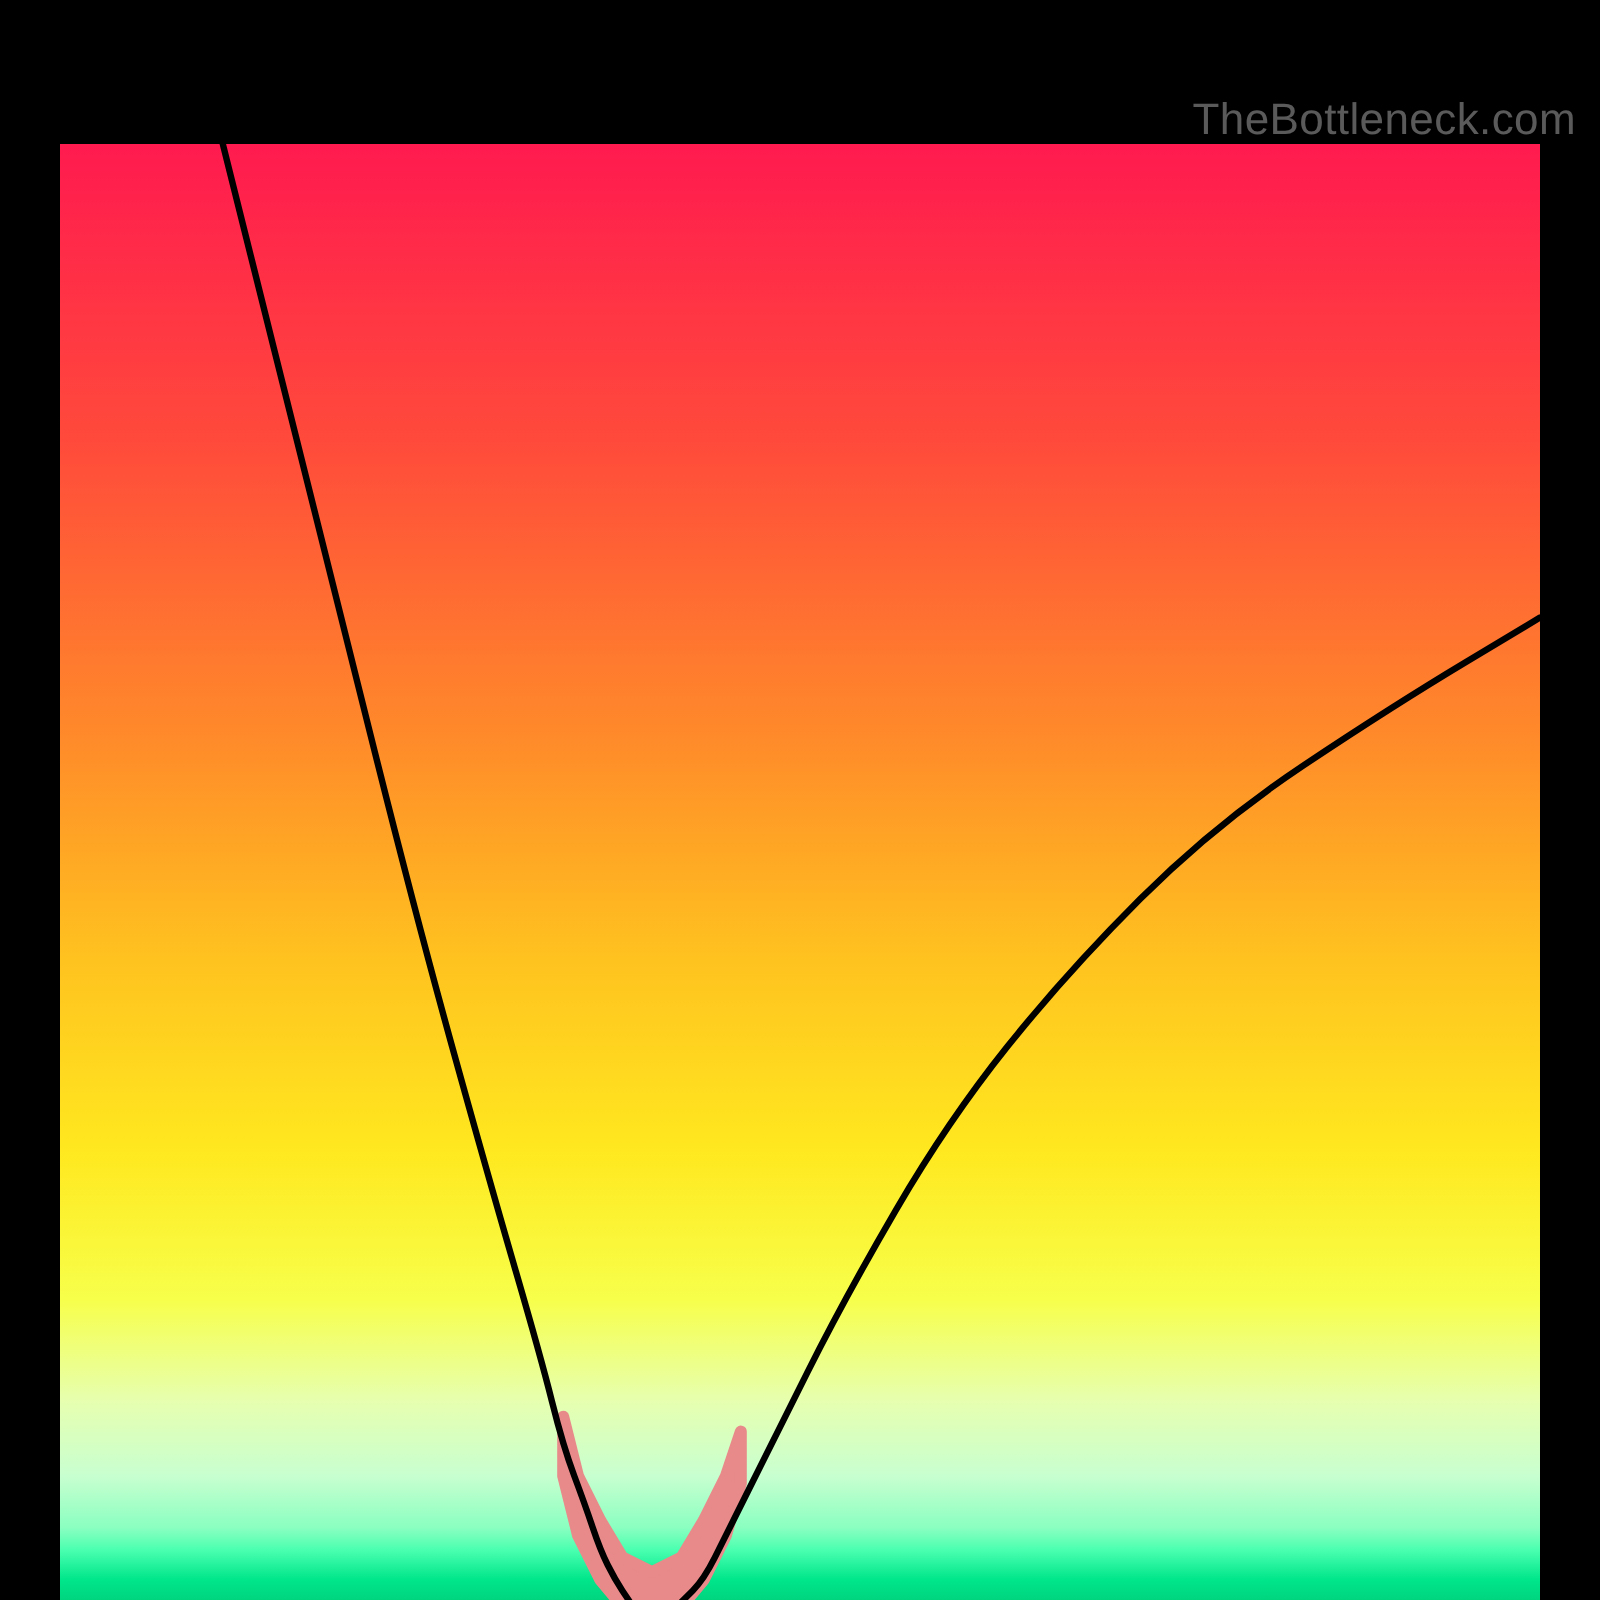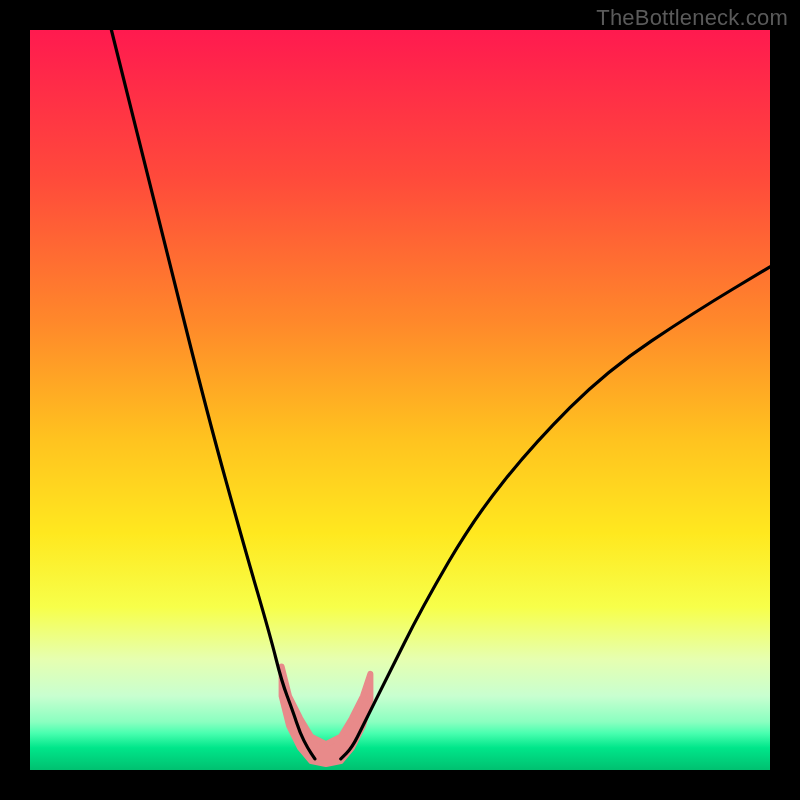--- a/index.html
+++ b/index.html
@@ -9,20 +9,21 @@
     height: 800px;
     overflow: hidden;
     background: #000;
     font-family: Arial, sans-serif;
   }
   .frame {
     width: 800px;
     height: 720px;
     background: #000;
     position: relative;
+    margin-top: 42px;
   }
   .watermark {
     position: absolute;
     top: 5px;
     right: 12px;
     color: #5a5a5a;
     font-size: 22px;
     font-weight: 500;
     z-index: 10;
     letter-spacing: 0.2px;

